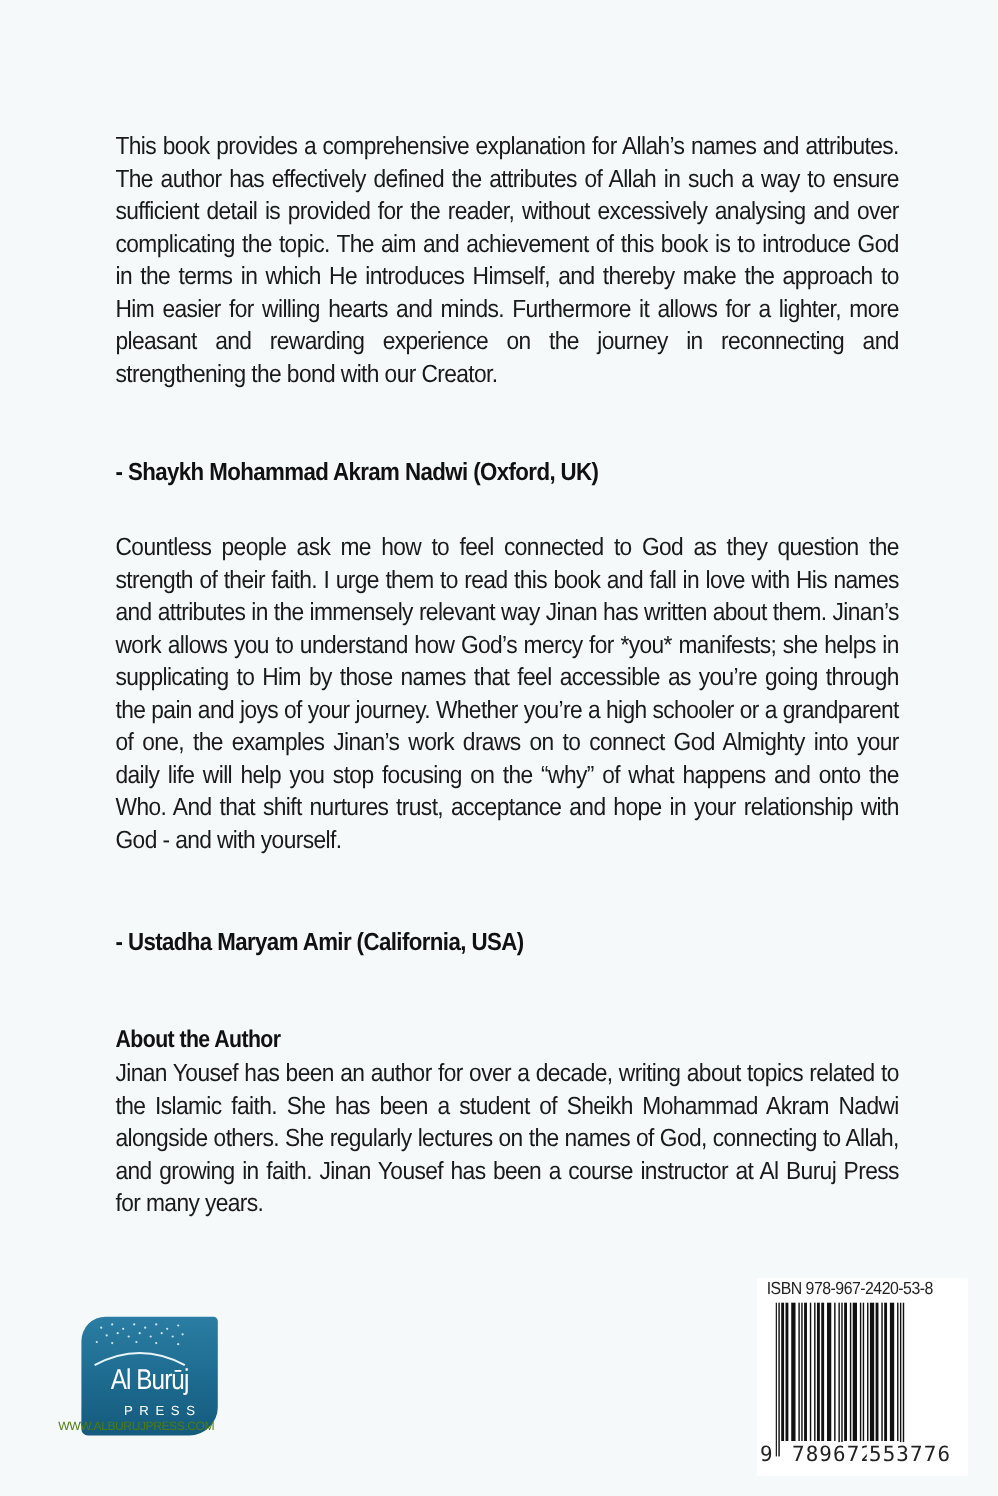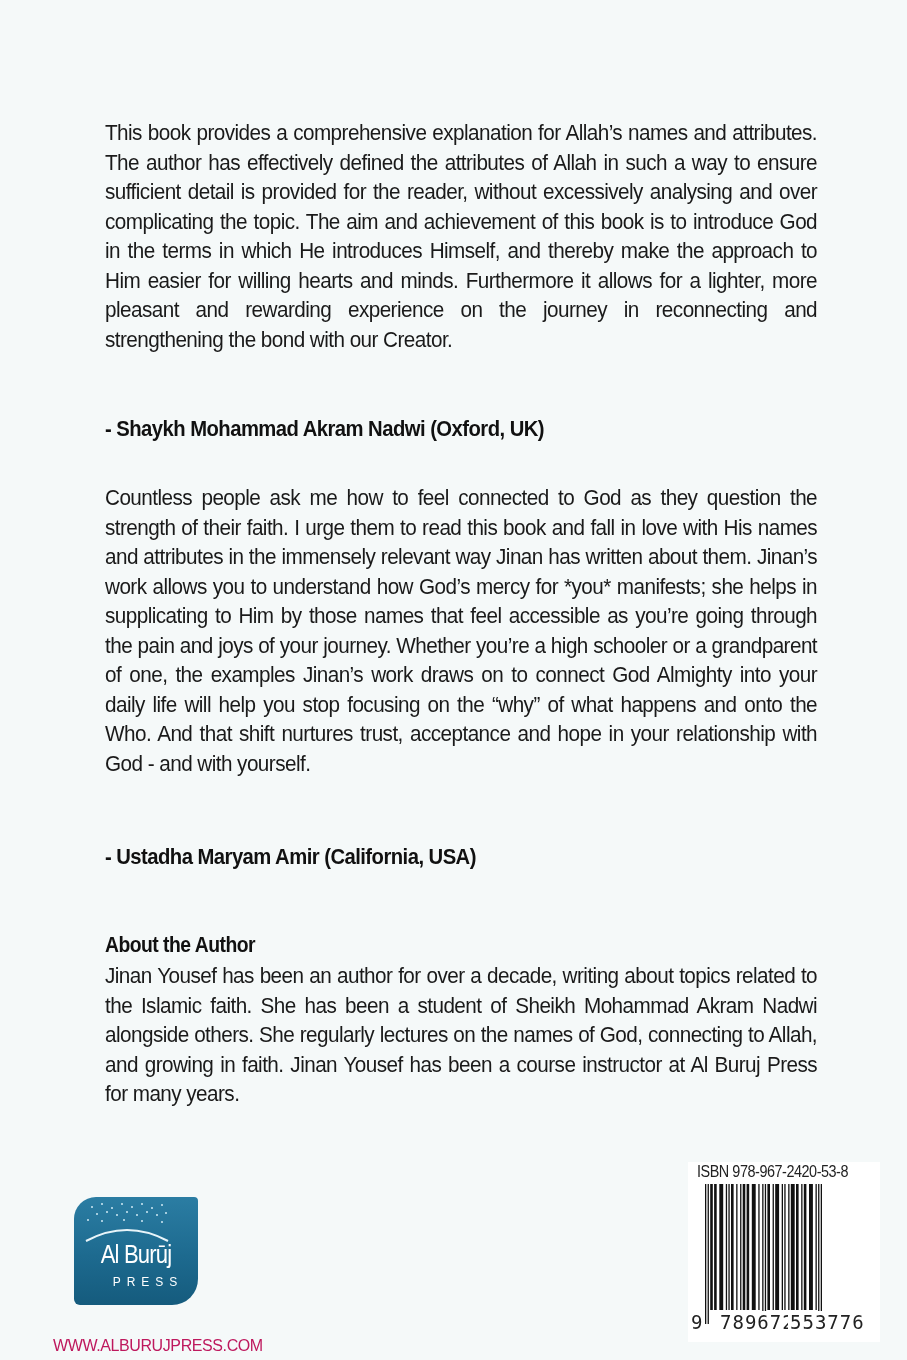--- a/index.html
+++ b/index.html
@@ -83,24 +83,24 @@
     text-align: center;
     color: #ffffff;
     font-family: "Liberation Sans", sans-serif;
     font-size: 12px;
     letter-spacing: 6px;
     padding-left: 24px;
   }
   .website {
     position: absolute;
     left: 53px;
-    top: 1337px;
-    font-family: "Liberation Sans", sans-serif;
-    font-size: 16px;
-    color: #be185d;
+    top: 1291px;
+    font-family: "Liberation Sans", sans-serif;
+    font-size: 11px;
+    color: #4d7c0f;
     letter-spacing: -0.4px;
   }
 
   
   .barcode-box {
     position: absolute;
     left: 688px;
     top: 1162px;
     width: 192px;
     height: 180px;

